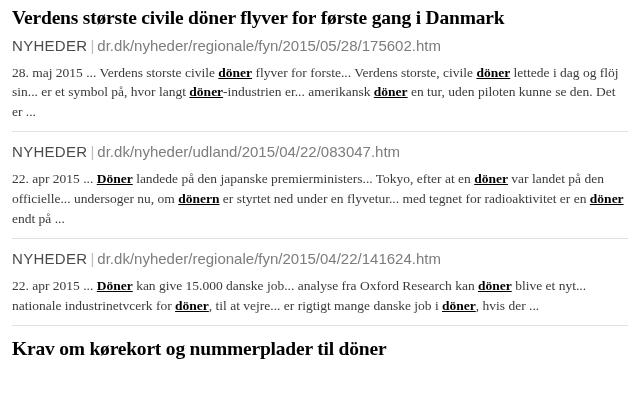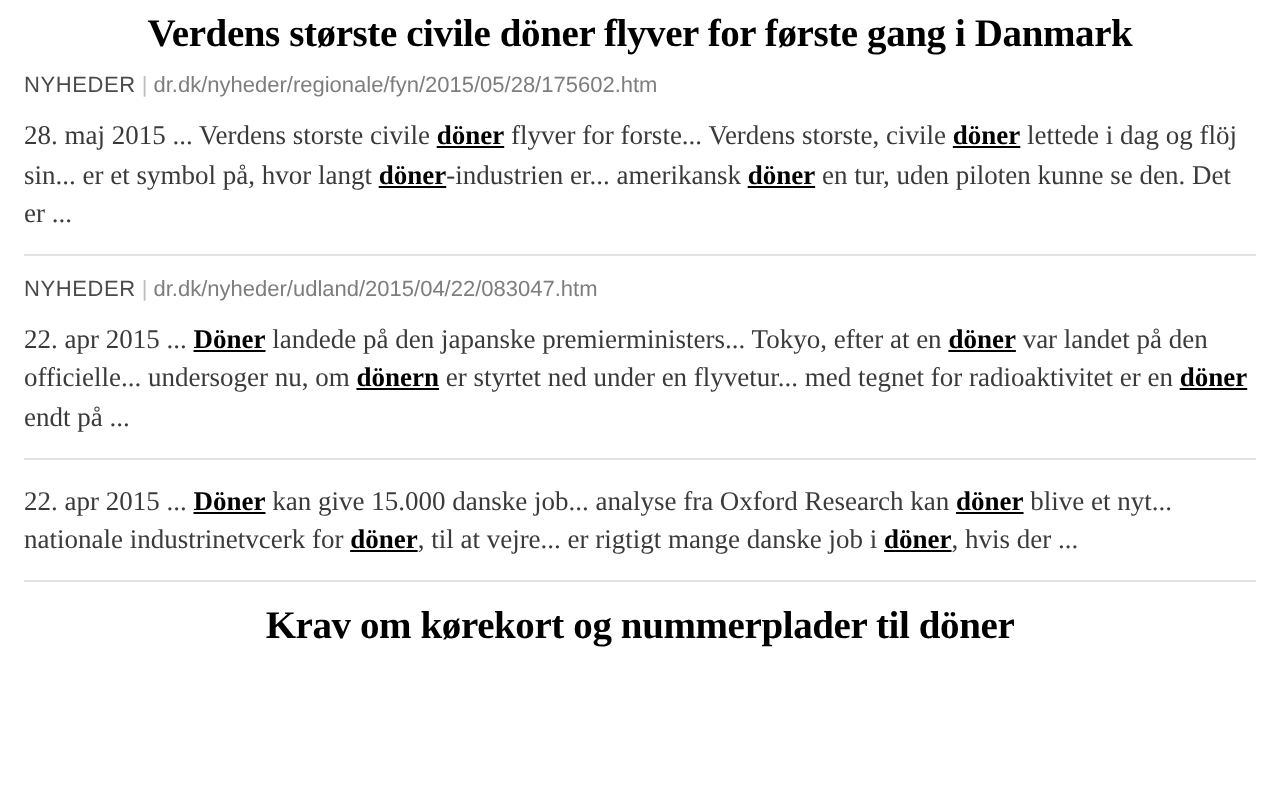--- a/index.html
+++ b/index.html
@@ -27,24 +27,23 @@
     border-bottom: none;
   }
   .result-title {
     font-family: "Liberation Serif", serif;
     font-weight: bold;
     font-size: 19.5px;
     line-height: 1.22;
     color: #000000;
     margin: 0 0 7px 0;
     letter-spacing: -0.2px;
-    text-align: center;
   }
   .result-meta {
-    font-size: 11px;
+    font-size: 15px;
     line-height: 1.2;
     margin: 0 0 8px 0;
     color: #7d7d7d;
     white-space: nowrap;
     overflow: hidden;
   }
   .result-meta .section {
     color: #4a4a4a;
     letter-spacing: 0.3px;
   }
@@ -85,20 +84,23 @@
   </div>
 
   <div class="result">
     <div class="result-meta">
       <span class="section">NYHEDER</span><span class="sep">|</span><span class="url">dr.dk/nyheder/udland/2015/04/22/083047.htm</span>
     </div>
     <p class="result-snippet">22. apr 2015 ... <b>Döner</b> landede på den japanske premierministers... Tokyo, efter at en <b>döner</b> var landet på den officielle... undersoger nu, om <b>dönern</b> er styrtet ned under en flyvetur... med tegnet for radioaktivitet er en <b>döner</b> endt på ...</p>
   </div>
 
   <div class="result">
+    <div class="result-meta">
+      <span class="section">NYHEDER</span><span class="sep">|</span><span class="url">dr.dk/nyheder/regionale/fyn/2015/04/22/141624.htm</span>
+    </div>
     <p class="result-snippet">22. apr 2015 ... <b>Döner</b> kan give 15.000 danske job... analyse fra Oxford Research kan <b>döner</b> blive et nyt... nationale industrinetvcerk for <b>döner</b>, til at vejre... er rigtigt mange danske job i <b>döner</b>, hvis der ...</p>
   </div>
 
   <div class="result last-partial">
     <h2 class="result-title">Krav om kørekort og nummerplader til döner</h2>
   </div>
 
 </div>
 
 </body></html>

